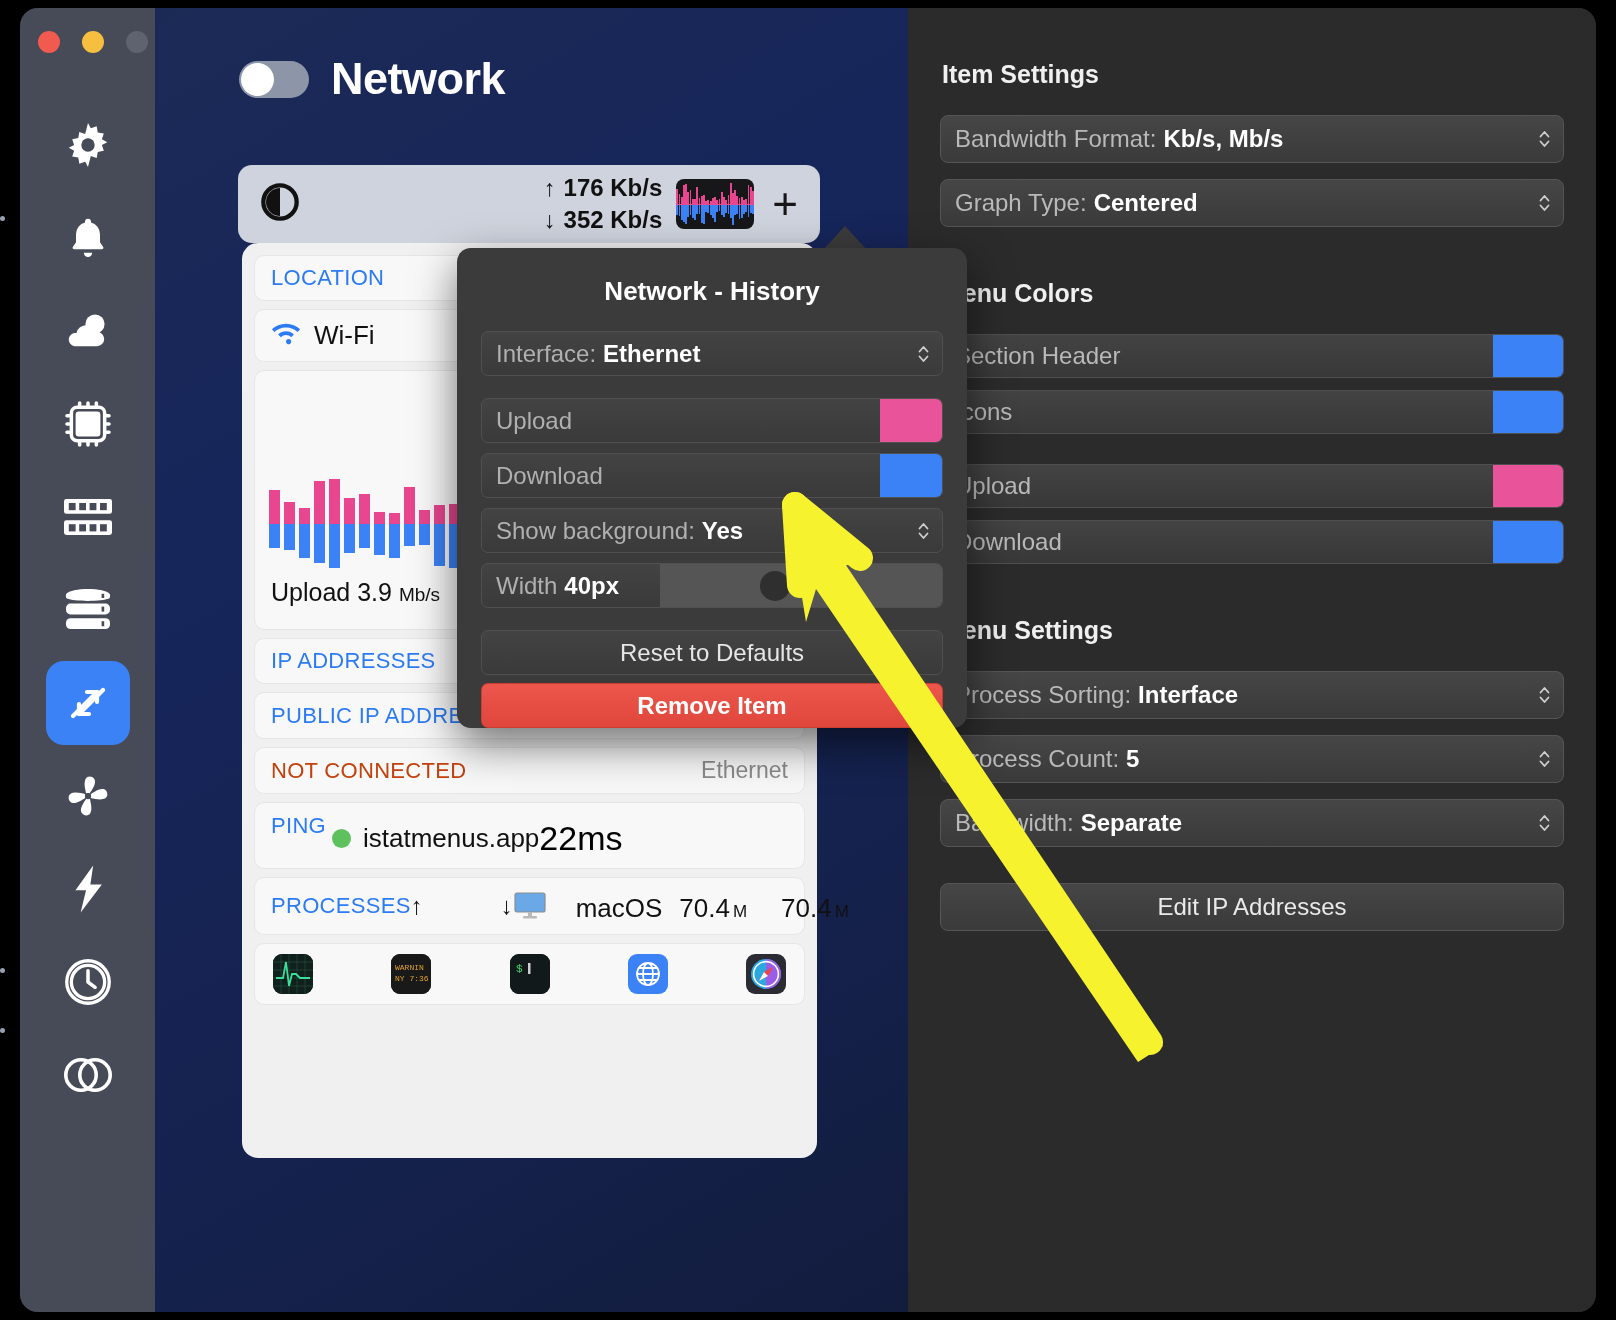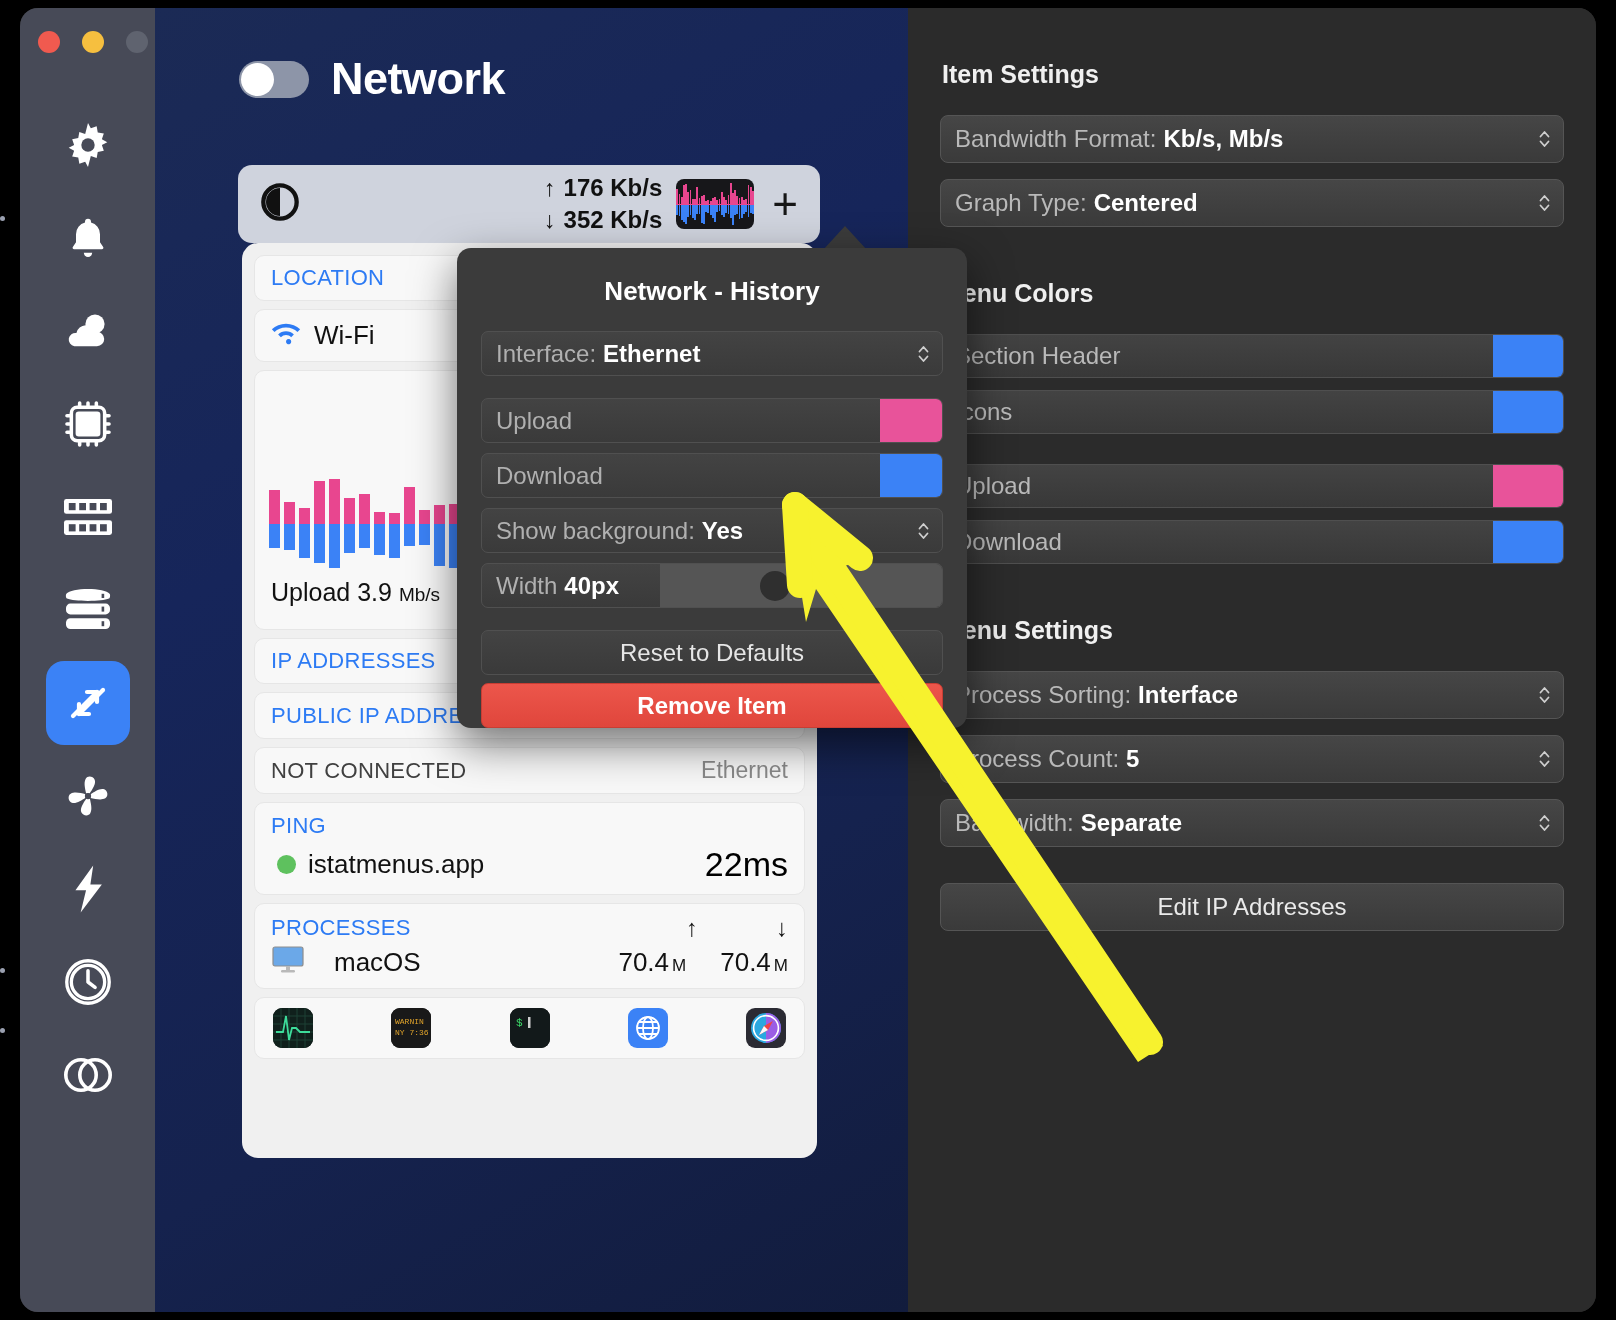--- a/index.html
+++ b/index.html
@@ -139,21 +139,21 @@
     border-radius: 10px;
     margin-bottom: 8px;
     padding: 10px 16px;
     display: flex; align-items: center;
     min-height: 44px;
   }
   .row.header-row { padding: 9px 16px; }
   .sec-head {
     color: #2d7bf4; font-size: 22px; font-weight: 500; letter-spacing: .3px;
   }
-  .sec-head.dim { color: #404040; }
+  .sec-head.dim { color: #c2410c; }
   .row .right {
     margin-left: auto; font-size: 23px; color: #111;
   }
   .row .right.gray { color: #8a8a8a; }
   .wifi-label { font-size: 26px; color: #111; margin-left: 13px; }
 
   
   .graph-block {
     background: #f8f8f8; border: 1px solid #e6e6e6; border-radius: 10px;
     margin-bottom: 8px; padding: 14px 16px 12px 16px;
@@ -649,30 +649,30 @@
         <div class="row header-row">
           <span class="sec-head">PUBLIC IP ADDRESSES</span>
           <span class="right">11.22.33.44</span>
         </div>
 
         <div class="row header-row">
           <span class="sec-head dim">NOT CONNECTED</span>
           <span class="right gray">Ethernet</span>
         </div>
 
-        <div class="row" style="flex-direction:column;align-items:stretch;">
+        <div class="row" style="flex-direction:row;align-items:stretch;">
           <span class="sec-head">PING</span>
           <div style="display:flex;align-items:center;margin-top:6px;">
             <span style="width:19px;height:19px;border-radius:50%;background:#5ec15e;margin-left:6px;"></span>
             <span style="font-size:26px;color:#111;margin-left:12px;">istatmenus.app</span>
             <span style="margin-left:auto;font-size:34px;color:#000000;">22ms</span>
           </div>
         </div>
 
-        <div class="row" style="flex-direction:column;align-items:stretch;">
+        <div class="row" style="flex-direction:row;align-items:stretch;">
           <div class="proc-head">
             <span class="sec-head">PROCESSES</span>
             <span class="proc-arrows">
               <span>↑</span>
               <span>↓</span>
             </span>
           </div>
           <div class="proc-line">
             <span>
               <svg width="34" height="28" viewBox="0 0 34 28">

